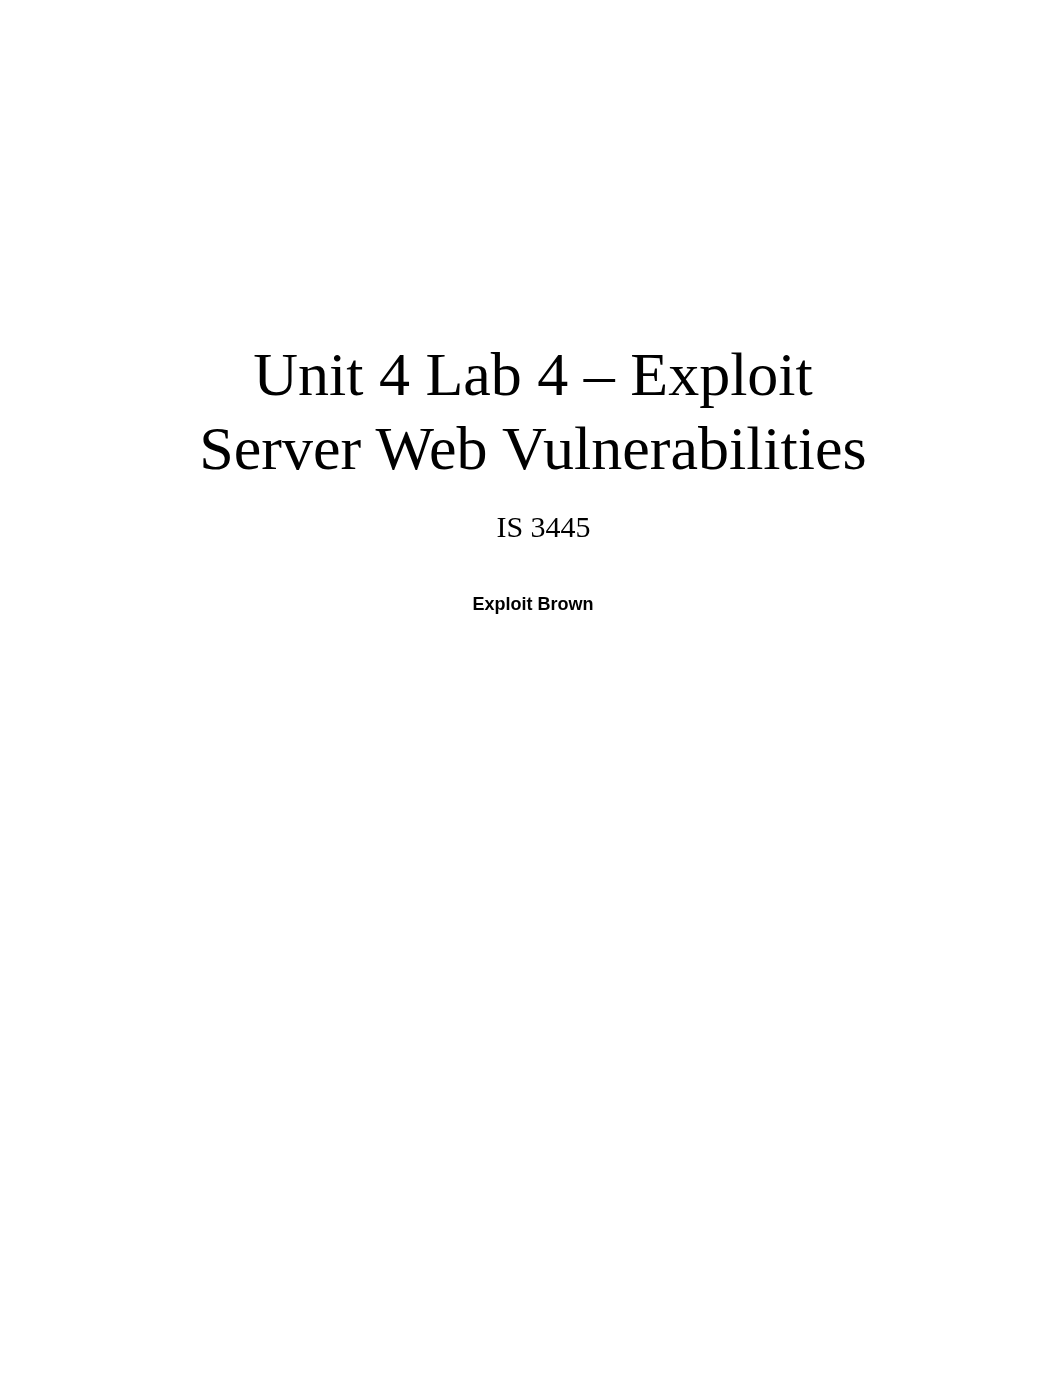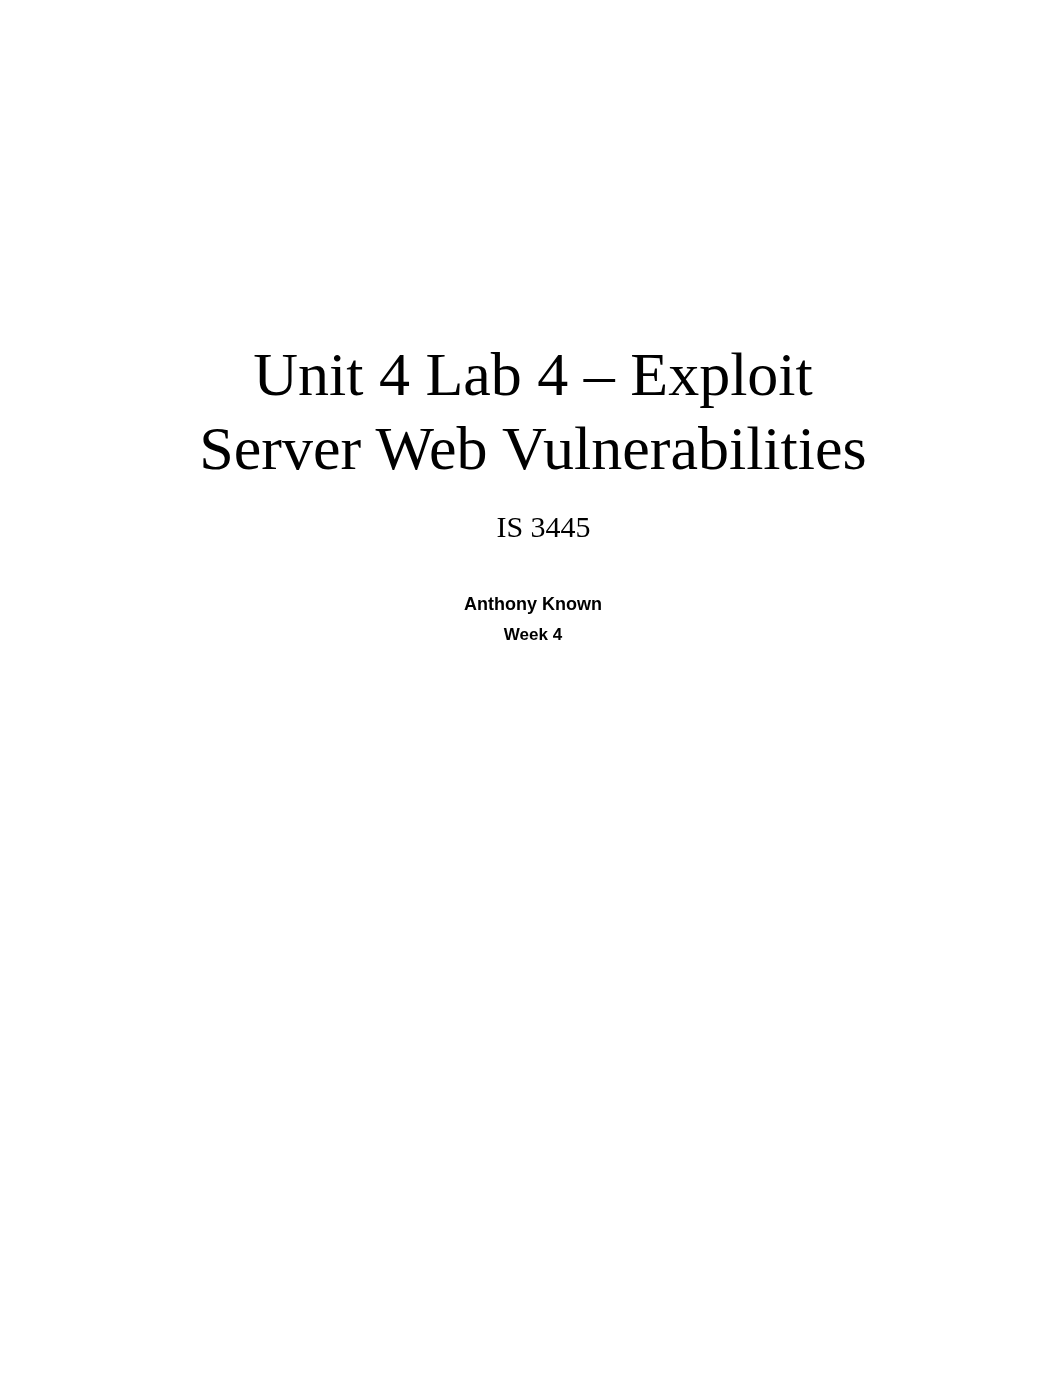--- a/index.html
+++ b/index.html
@@ -56,15 +56,14 @@
   </style>
 </head>
 <body>
 
 <div class="content">
   <h1 class="title">
     <span>Unit 4 Lab 4 – Exploit</span><br>
     <span>Server Web Vulnerabilities</span><br>
   </h1>
   <div class="course-code">IS 3445</div>
-  <div class="author">Anthony Known</div>
-  <div class="week">Week 4</div>
+  <div class="author">Exploit Brown</div>
 </div>
 
 </body></html>

